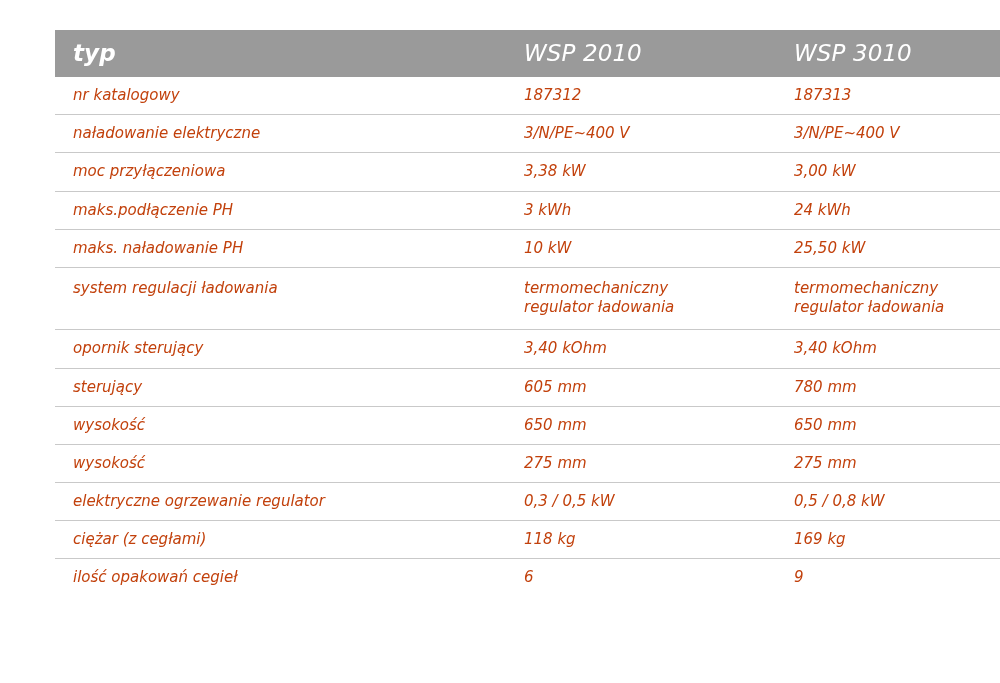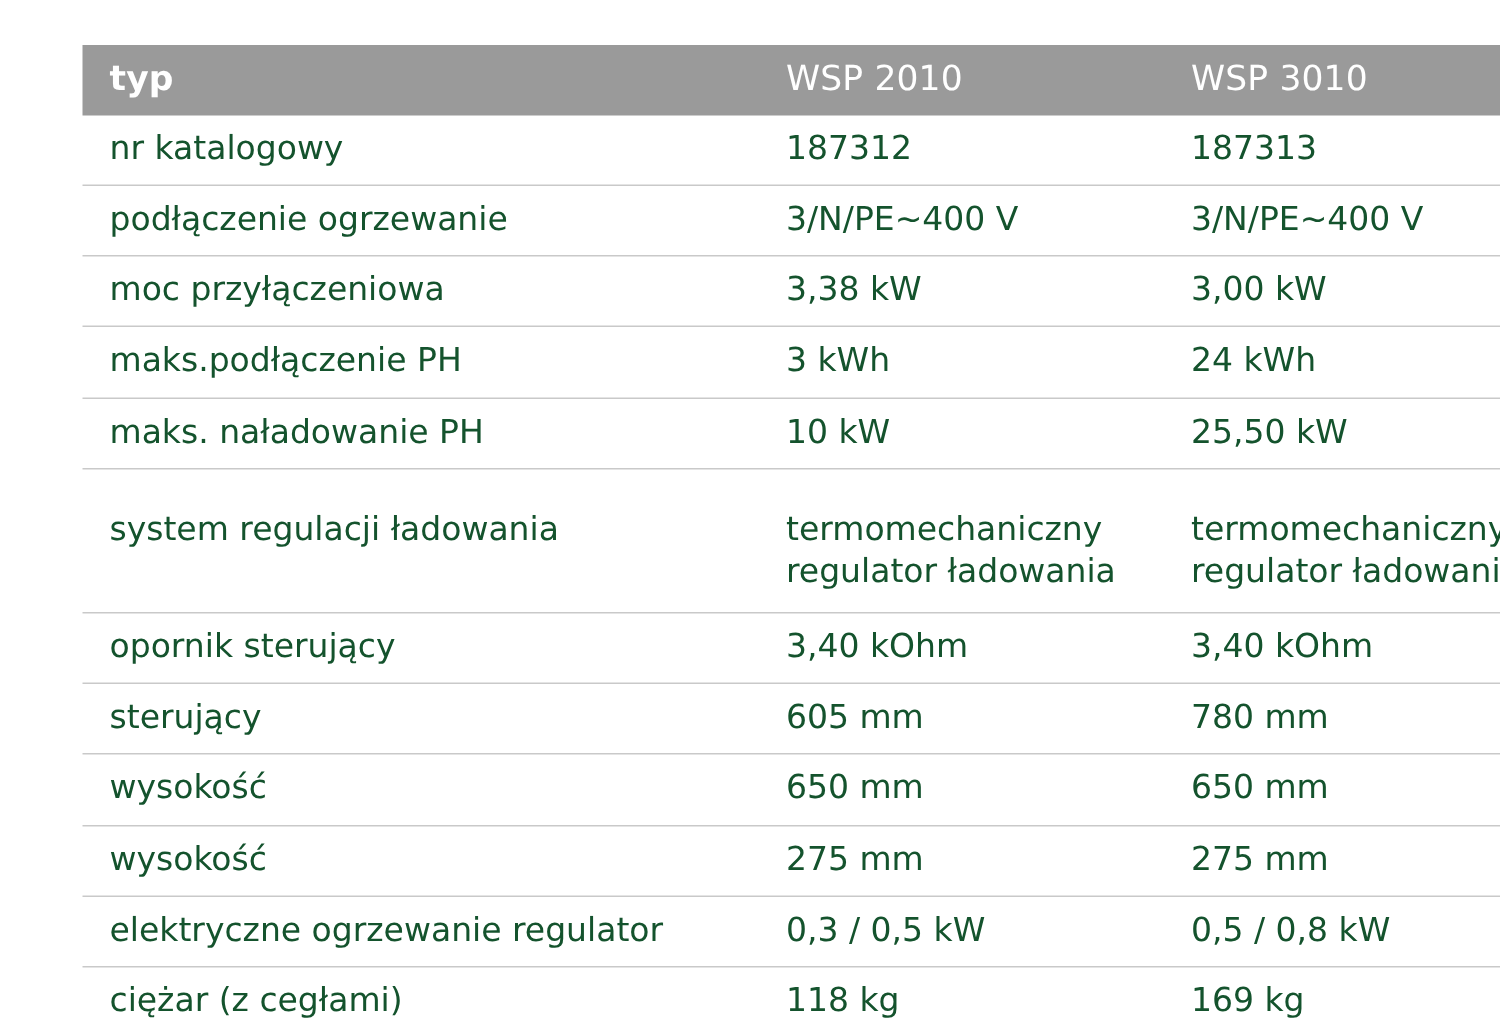--- a/index.html
+++ b/index.html
@@ -12,20 +12,21 @@
     height: 683px;
     font-family: "DejaVu Sans", "Liberation Sans", sans-serif;
     overflow: hidden;
   }
   .page {
     position: relative;
     width: 1000px;
     height: 683px;
     background: #ffffff;
     box-sizing: border-box;
+    font-style: italic;
   }
   .spec-table {
     position: absolute;
     left: 55px;
     top: 30px;
     width: 960px;
     border-collapse: collapse;
     table-layout: fixed;
   }
   .spec-table col.c-label { width: 455px; }
@@ -40,36 +41,36 @@
     text-align: left;
     padding: 10px 0 11px 18px;
     border: none;
     letter-spacing: 0.1px;
   }
   .spec-table thead th.val {
     padding-left: 14px;
     font-weight: normal;
   }
   .spec-table tbody td {
-    font-size: 22px;
-    color: #14532d;
+    font-size: 15px;
+    color: #c2410c;
     padding: 9px 0 9px 18px;
     border-top: 1px solid #c9c9c9;
     vertical-align: top;
     line-height: 1.28;
     font-weight: normal;
   }
   .spec-table tbody td.val {
     padding-left: 14px;
   }
   .spec-table tbody tr:first-child td {
     border-top: none;
   }
   .spec-table tbody tr.tall td {
-    padding-top: 27px;
+    padding-top: 11px;
     padding-bottom: 12px;
     margin-top: 32px;
   }
   .nowrap-cell {
     white-space: pre-line;
   }
 </style>
 </head>
 <body>
 
@@ -87,21 +88,21 @@
         <th class="val">WSP 3010</th>
       </tr>
     </thead>
     <tbody id="table-body">
         <tr>
           <td class="nowrap-cell">nr katalogowy</td>
           <td class="val nowrap-cell">187312</td>
           <td class="val nowrap-cell">187313</td>
         </tr>
         <tr>
-          <td class="nowrap-cell">podłączenie ogrzewanie</td>
+          <td class="nowrap-cell">naładowanie elektryczne</td>
           <td class="val nowrap-cell">3/N/PE~400 V</td>
           <td class="val nowrap-cell">3/N/PE~400 V</td>
         </tr>
         <tr>
           <td class="nowrap-cell">moc przyłączeniowa</td>
           <td class="val nowrap-cell">3,38  kW</td>
           <td class="val nowrap-cell">3,00  kW</td>
         </tr>
         <tr>
           <td class="nowrap-cell">maks.podłączenie PH</td>

